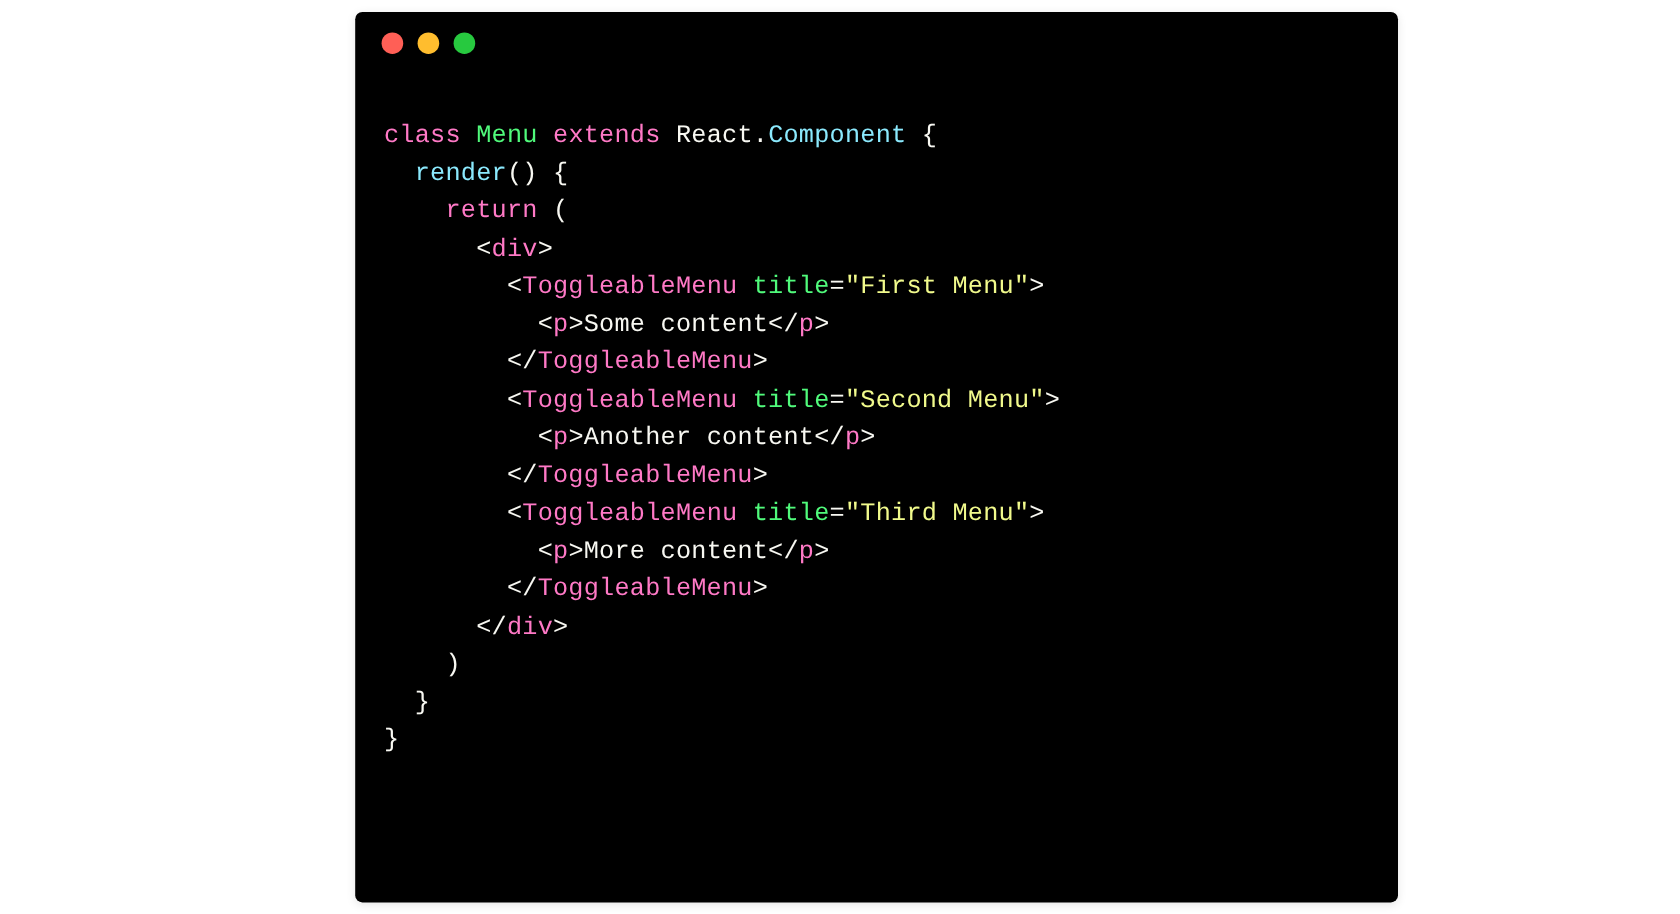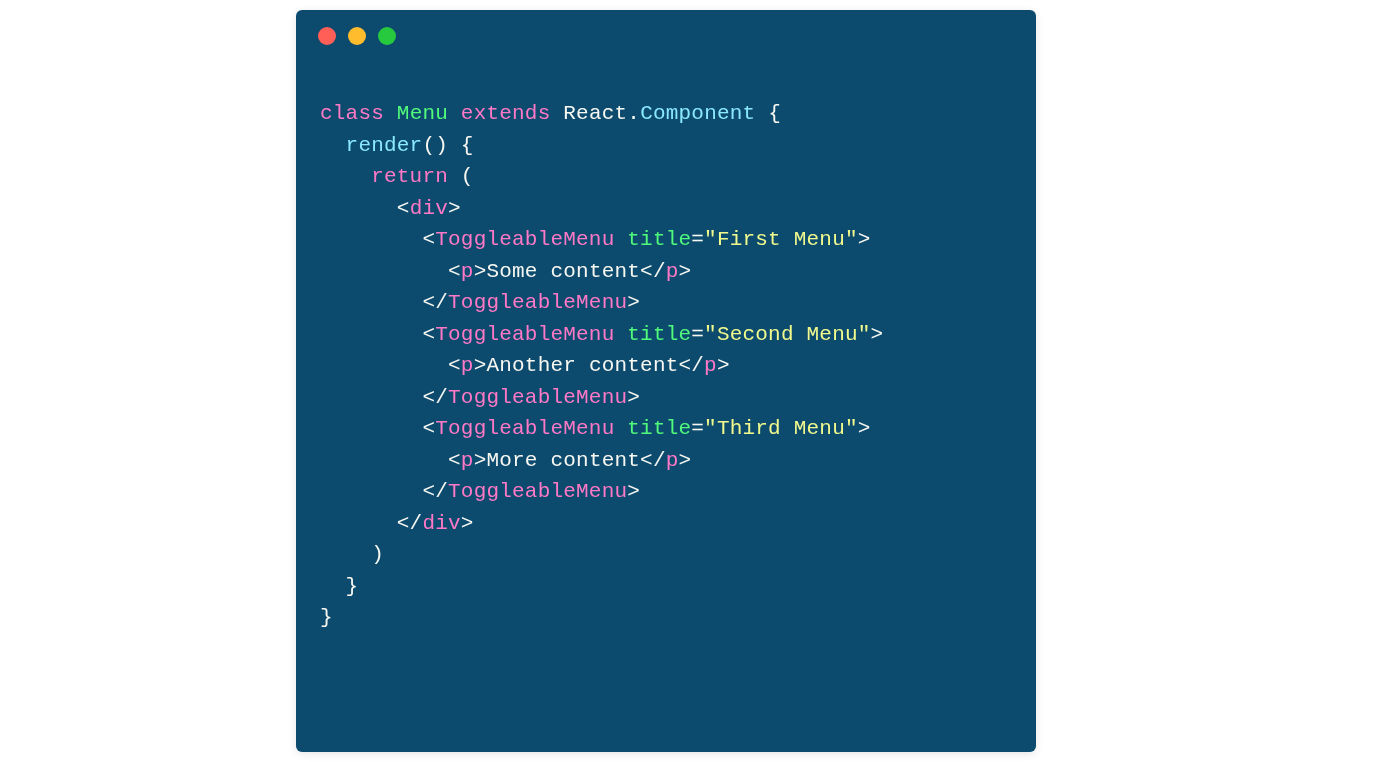--- a/index.html
+++ b/index.html
@@ -12,22 +12,22 @@
       width: 1400px;
       height: 762px;
       display: flex;
       align-items: flex-start;
       justify-content: flex-start;
       padding-top: 10px;
       padding-left: 296px;
       font-family: "SF Mono", "Monaco", "Menlo", "Consolas", "Liberation Mono", monospace;
     }
     .window {
-      background: #0c4a6e;
-      width: 740px;
+      background: #000000;
+      width: 869px;
       height: 742px;
       border-radius: 6px;
       overflow: hidden;
       box-shadow: 0 2px 8px rgba(0,0,0,0.1);
     }
     .titlebar {
       height: 52px;
       display: flex;
       align-items: center;
       padding-left: 22px;

